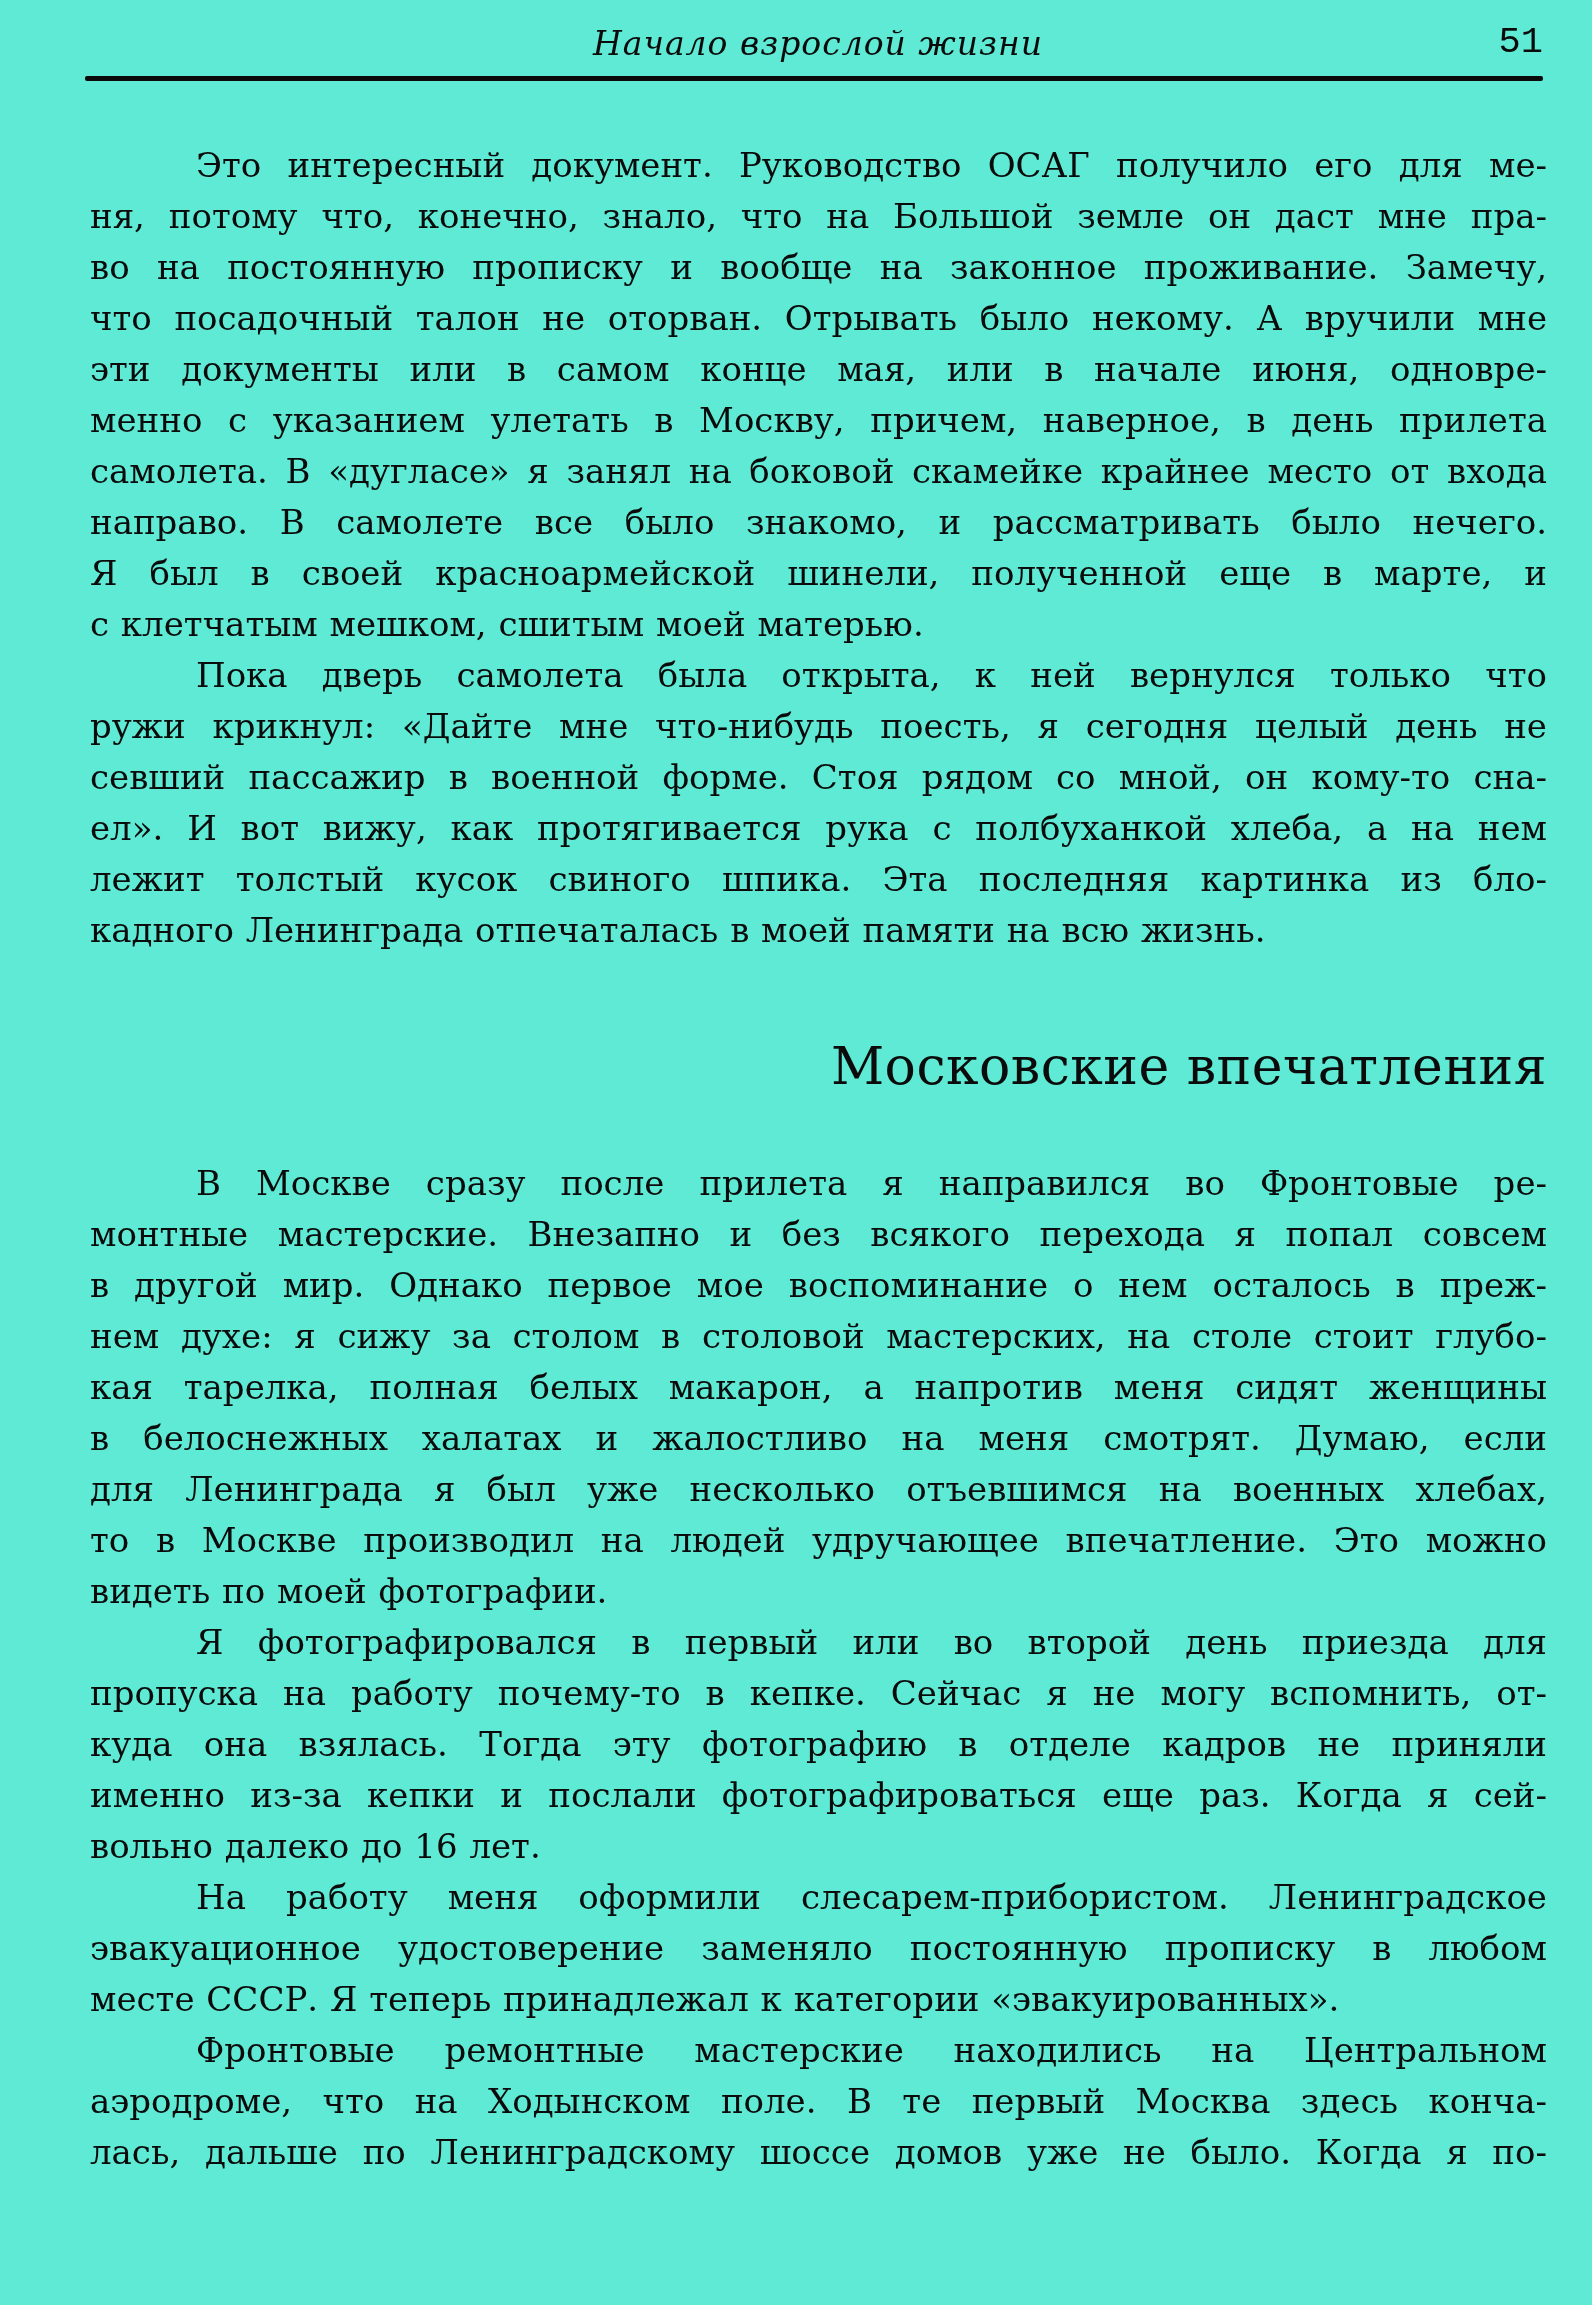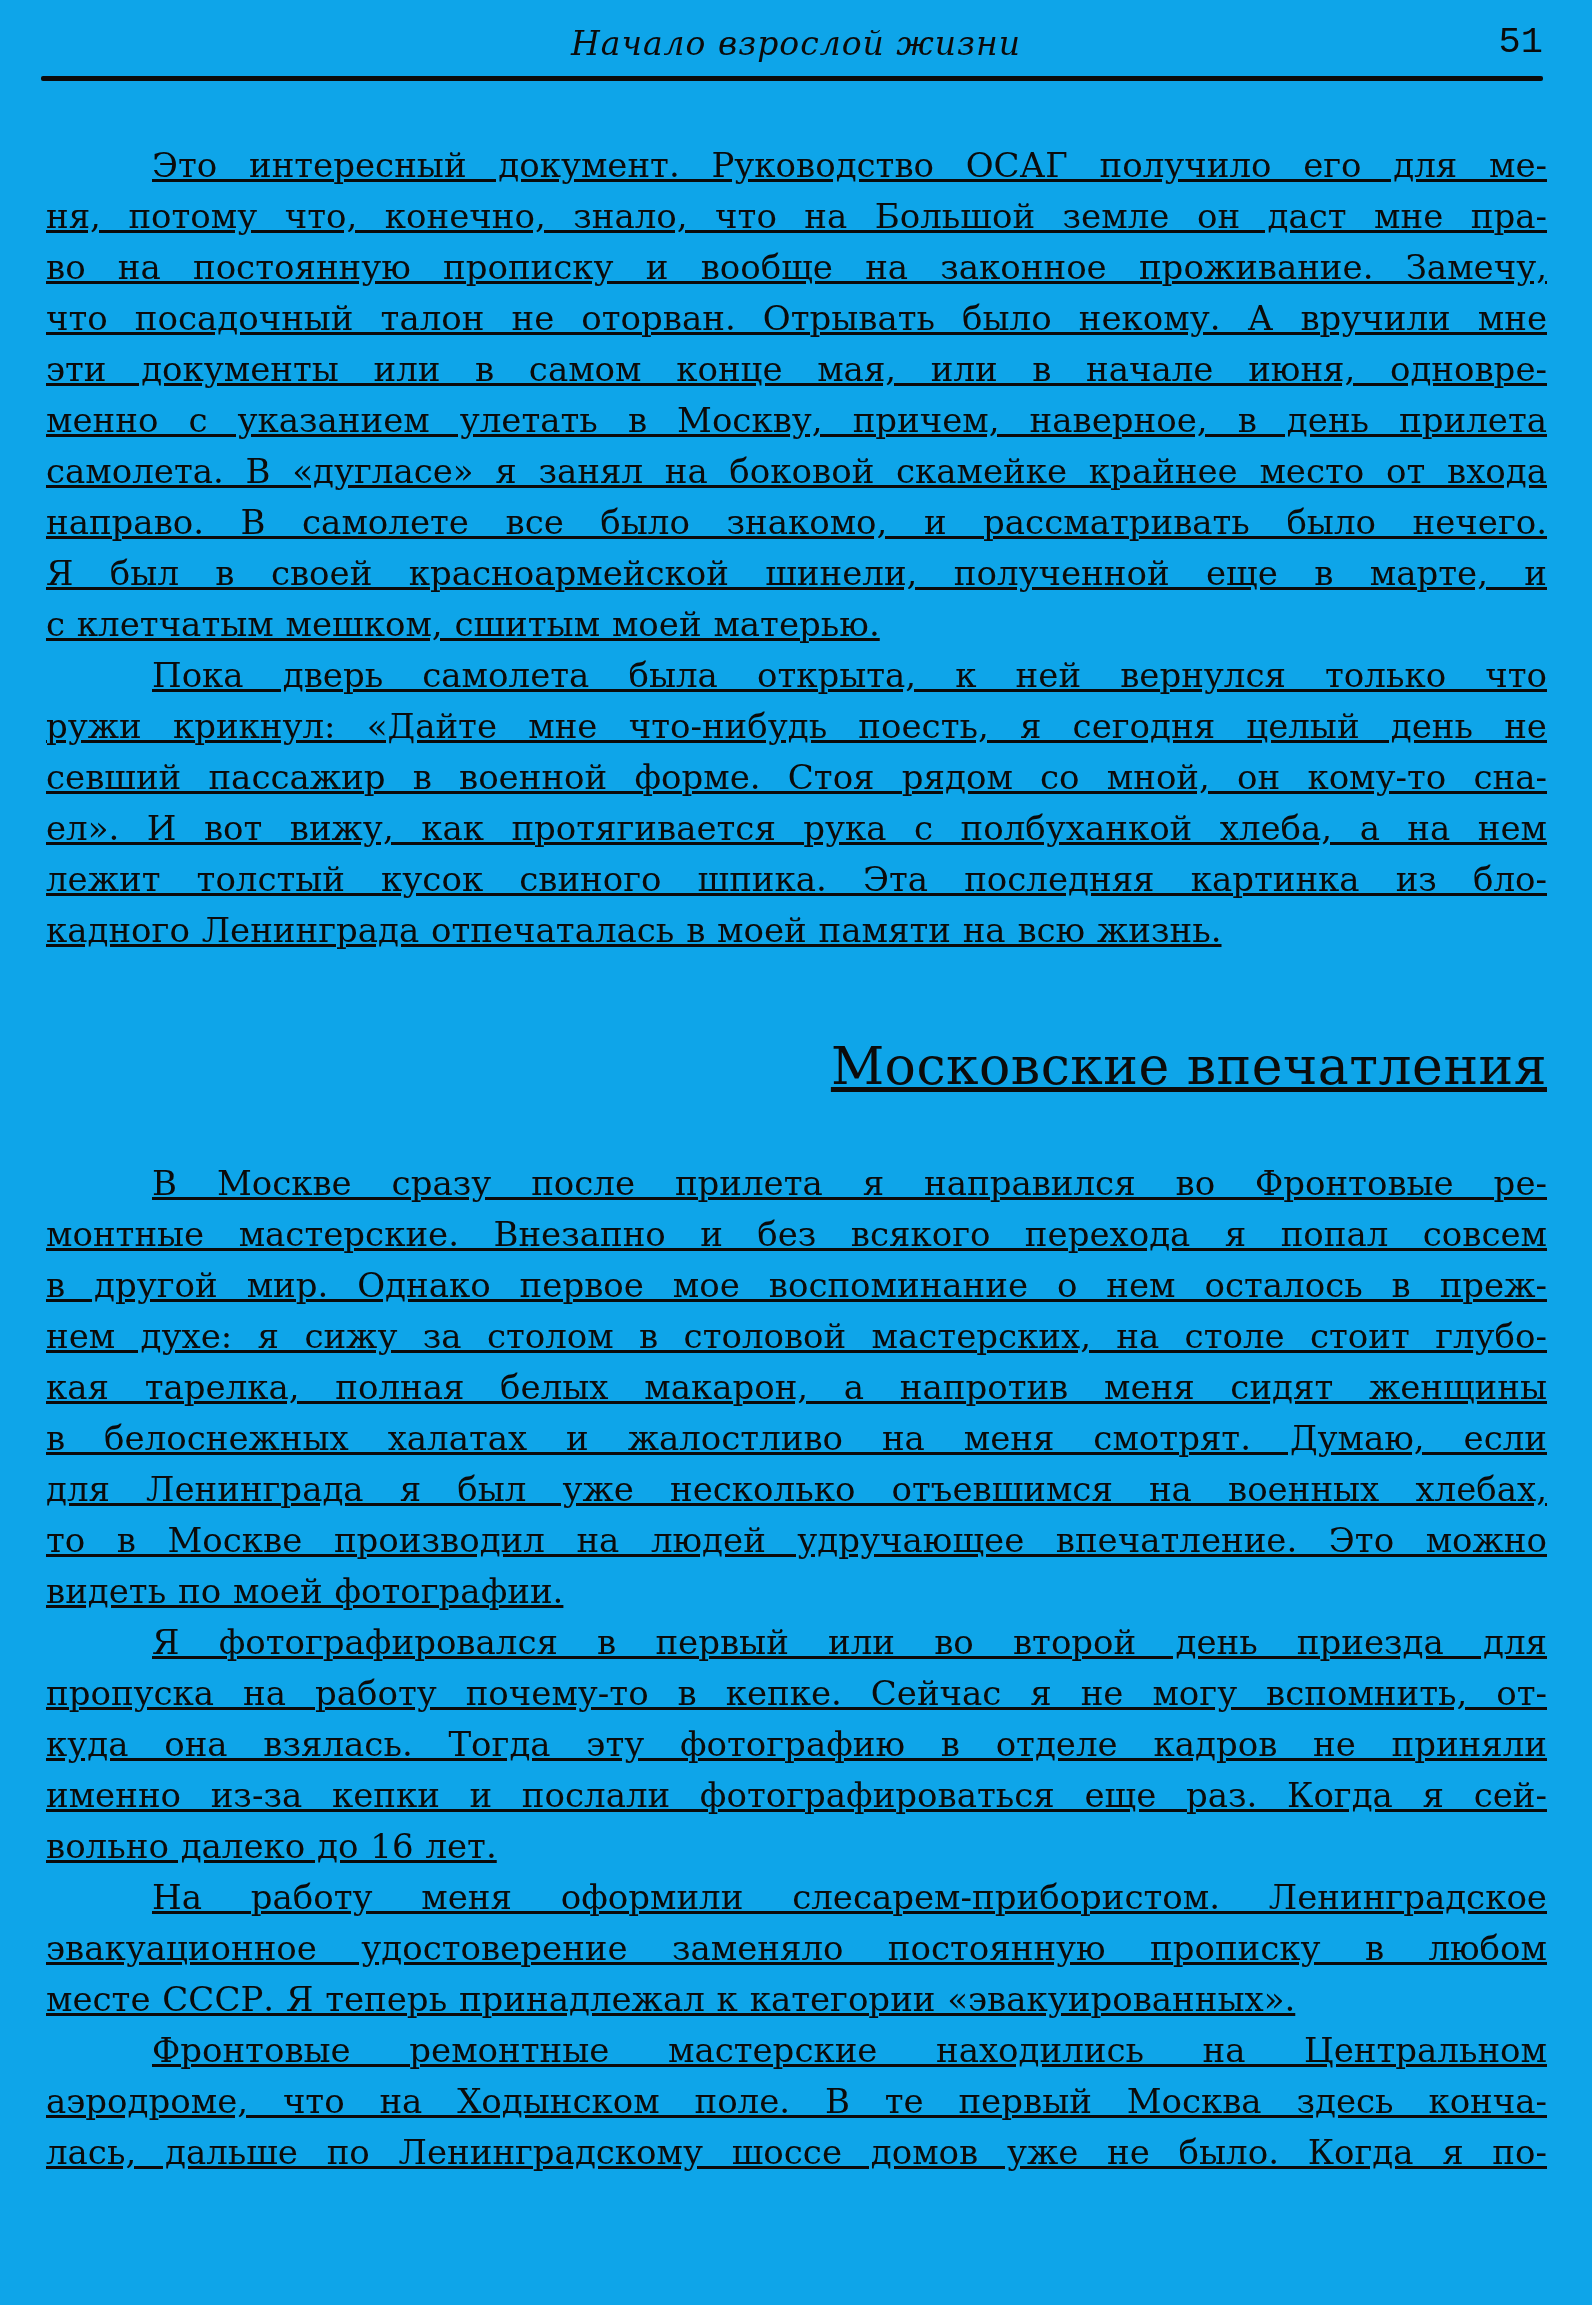--- a/index.html
+++ b/index.html
@@ -4,25 +4,26 @@
 <style>
   html, body {
     margin: 0;
     padding: 0;
     background: #ffffff;
   }
   .page {
     position: relative;
     width: 1592px;
     height: 2305px;
-    background: #0ea5e9;
+    background: #5eead4;
     color: #0b0b0b;
     font-family: "DejaVu Serif", "Liberation Serif", serif;
     overflow: hidden;
     box-sizing: border-box;
+    padding-left: 44px;
   }
   .running-header {
     position: relative;
     height: 78px;
     box-sizing: border-box;
     padding-top: 24px;
   }
   .running-title {
     text-align: center;
     font-style: italic;
@@ -44,21 +45,20 @@
     top: 76px;
     left: 41px;
     right: 49px;
     height: 5px;
     background: #0b0b0b;
     border-radius: 2px;
   }
   .text-body {
     margin: 62px 45px 0 46px;
     font-size: 34px;
-    text-decoration: underline;
   }
   .paragraph {
     margin: 0;
   }
   .line {
     line-height: 51px;
     text-align: justify;
     text-align-last: justify;
     word-spacing: 1px;
   }

